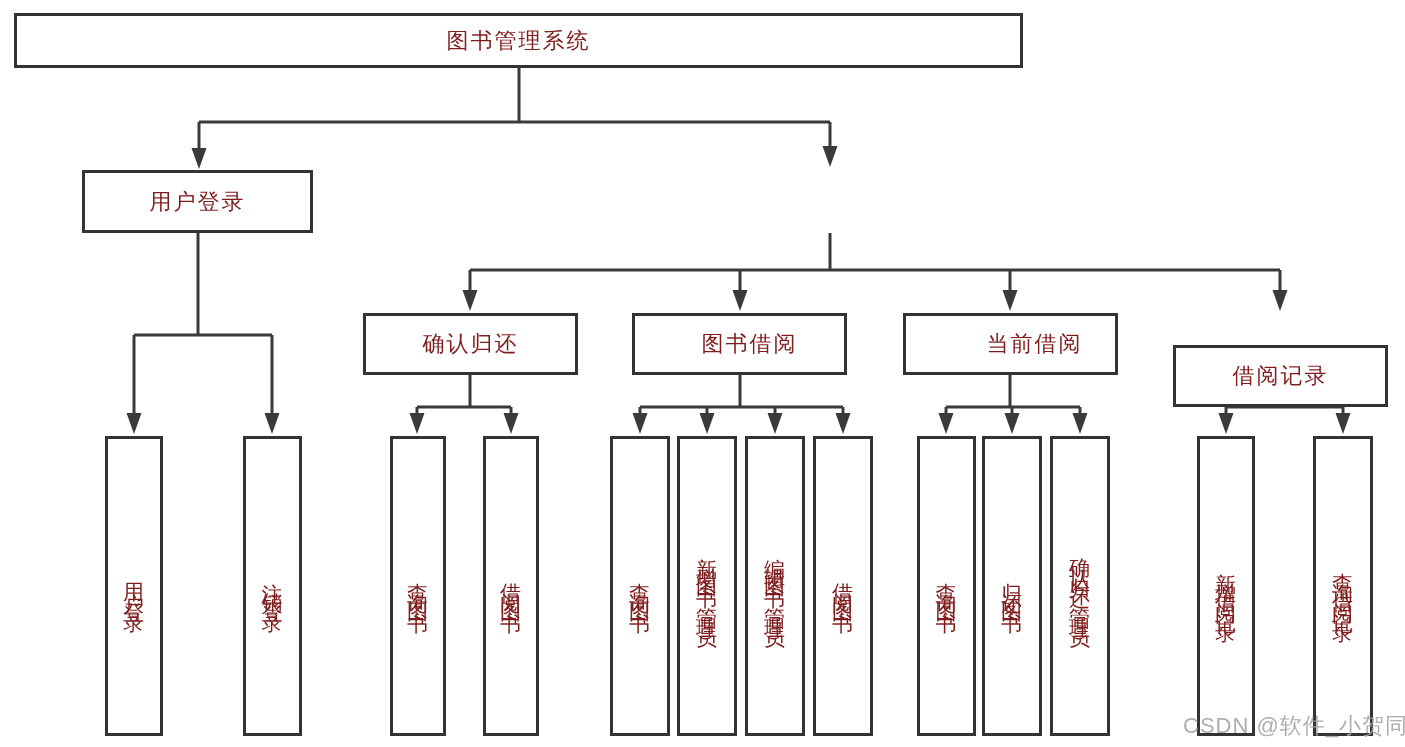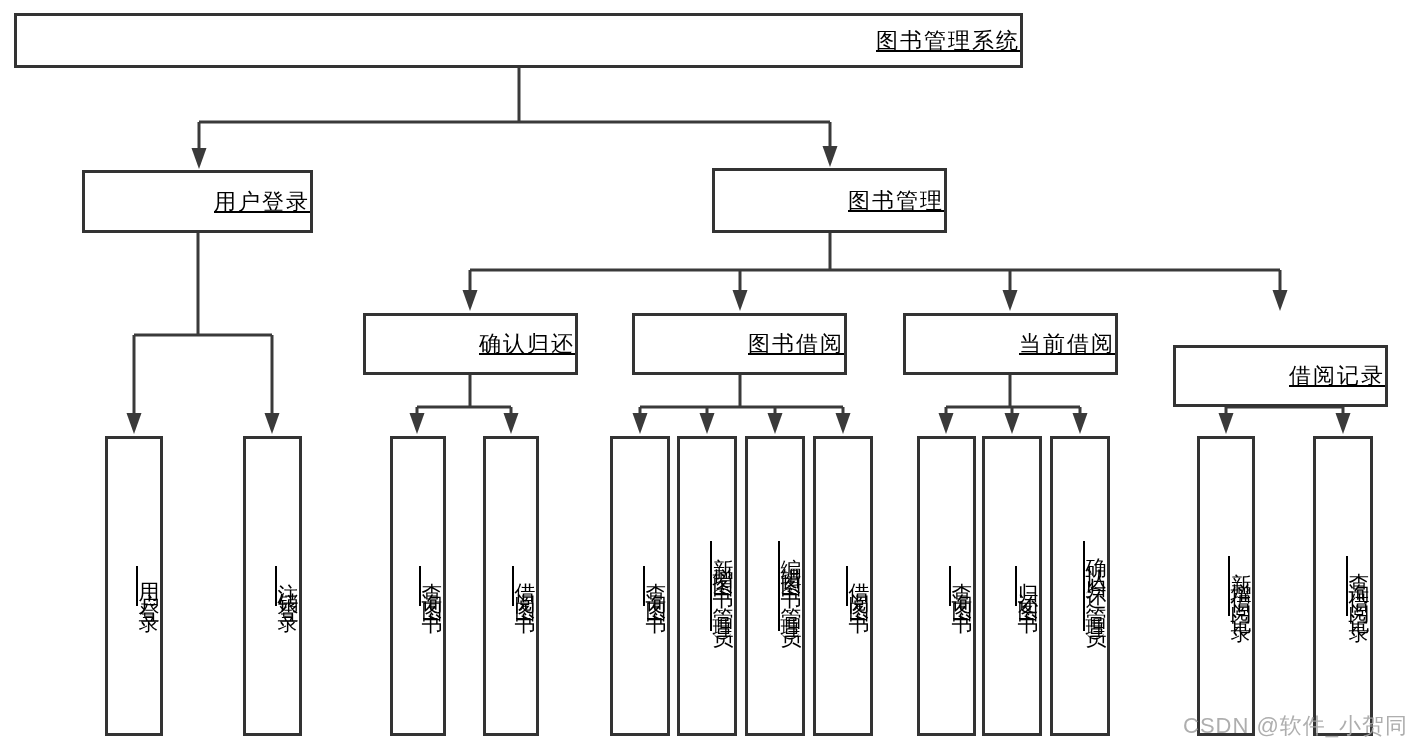--- a/index.html
+++ b/index.html
@@ -23,24 +23,23 @@
     width: 1405px; height: 747px;
     z-index: 1;
   }
   .node {
     position: absolute;
     box-sizing: border-box;
     background: #ffffff;
     border: 3px solid #333333;
     display: flex;
     align-items: center;
-    justify-content: flex-end;
-    color: #000000;
+    justify-content: center;
+    color: #7f1d1d;
     z-index: 2;
-    text-decoration: underline;
   }
   .node.h {
     font-size: 22px;
     letter-spacing: 2px;
   }
   .node.leaf {
     top: 436px;
     height: 300px;
   }
   .vtext {
@@ -130,23 +129,20 @@
     </g>
   </svg>
 
   <div class="node h" style="left:14px; top:13px; width:1009px; height:55px;">
     <span>图书管理系统</span>
   </div>
 
   <div class="node h" style="left:82px; top:170px; width:231px; height:63px;">
     <span>用户登录</span>
   </div>
-  <div class="node h" style="left:712px; top:168px; width:235px; height:65px;">
-    <span>图书管理</span>
-  </div>
 
   <div class="node h" style="left:363px; top:313px; width:215px; height:62px;">
     <span>确认归还</span>
   </div>
   <div class="node h" style="left:632px; top:313px; width:215px; height:62px;padding-left:20px;">
     <span>图书借阅</span>
   </div>
   <div class="node h" style="left:903px; top:313px; width:215px; height:62px;padding-left:48px;">
     <span>当前借阅</span>
   </div>

